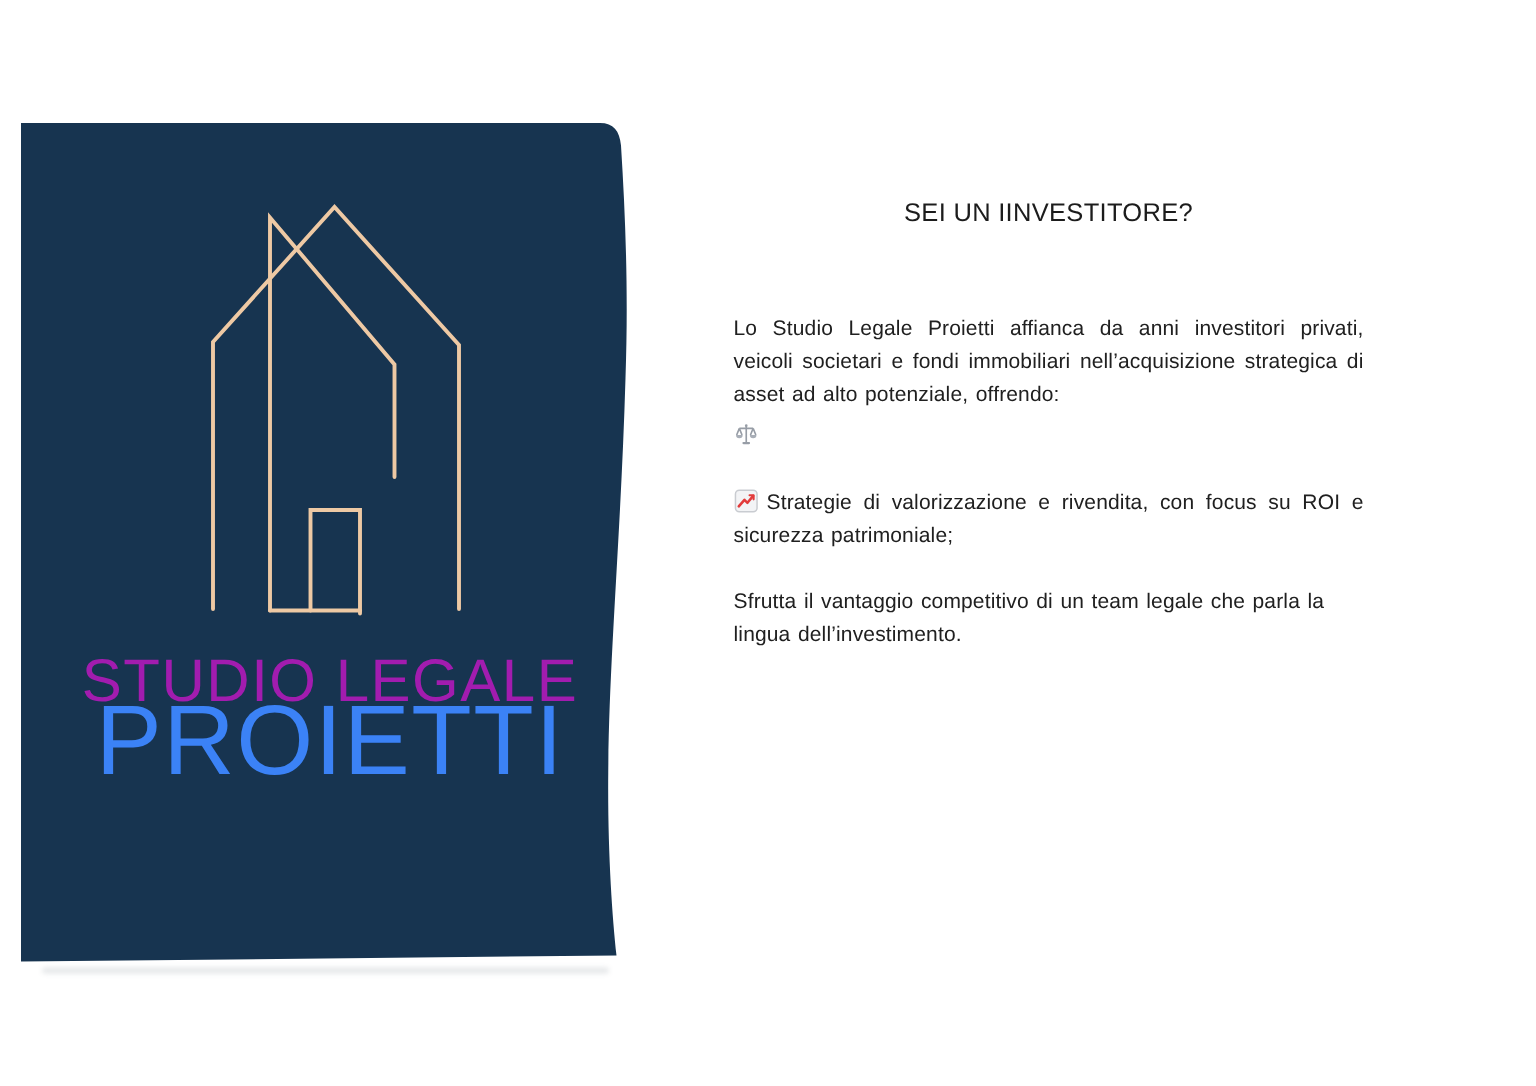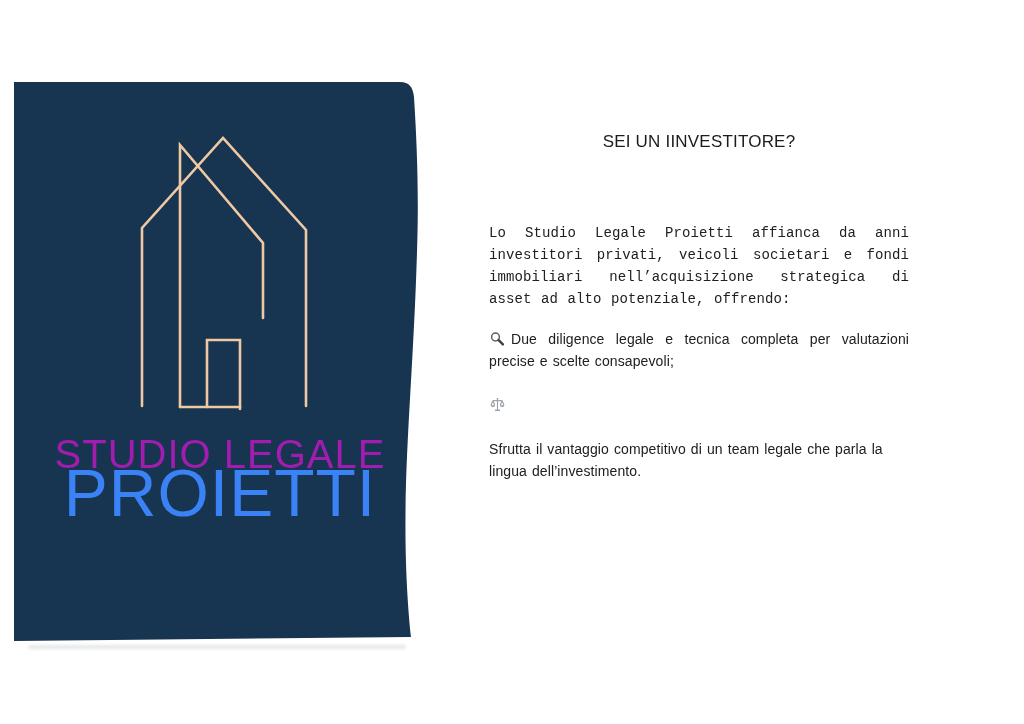--- a/index.html
+++ b/index.html
@@ -11,28 +11,28 @@
   .brand-name-1{
     position:absolute;left:20px;top:434px;width:400px;text-align:center;
     font-size:40px;line-height:1;letter-spacing:1px;font-weight:400;color:#a21caf;
   }
   .brand-name-2{
     position:absolute;left:20px;top:460px;width:400px;text-align:center;
     font-size:66px;line-height:1;letter-spacing:1px;font-weight:400;color:#3b82f6;
   }
   .content{position:absolute;left:489px;top:131px;width:420px;color:#202020;}
   .title{
-    margin:0 0 70px 0;font-size:17px;line-height:21px;font-weight:400;
+    margin:0 0 55px 0;font-size:17px;line-height:21px;font-weight:400;
     text-align:center;color:#1c1c1c;letter-spacing:0.2px;
   }
   .para{
     margin:0 0 22px 0;font-size:14px;line-height:22px;text-align:justify;
     letter-spacing:0.1px;word-spacing:1px;
   }
-  .para.intro{margin-bottom:18px;font-family:Liberation Mono, monospace;}
+  .para.intro{margin-bottom:6px;}
   .para.closing{margin-bottom:14px;text-align:left;}
   .bicon{display:inline-block;width:17px;height:16px;vertical-align:-3px;margin-right:5px;}
   .bicon svg{display:block;}
 </style>
 </head>
 <body>
 
 <div class="page">
 
   <svg class="art" viewBox="0 0 1024 724">
@@ -60,44 +60,45 @@
 
   <div class="brand-name-1">STUDIO LEGALE</div>
   <div class="brand-name-2">PROIETTI</div>
 
   <div class="content">
 
     <h1 class="title">SEI UN IINVESTITORE?</h1>
 
     <p class="para intro">Lo Studio Legale Proietti affianca da anni investitori privati, veicoli societari e fondi immobiliari nell’acquisizione strategica di asset ad alto potenziale, offrendo:</p>
 
-    <p class="para bullet">
-      <span class="bicon">
-        <svg width="17" height="16" viewBox="0 0 16 16">
-          <circle cx="6" cy="6" r="3.9" fill="none" stroke="#5c5f63" stroke-width="1.5"></circle>
-          <line x1="9.1" y1="9.1" x2="13.4" y2="13.4" stroke="#3f4144" stroke-width="2.4" stroke-linecap="round"></line>
-        </svg>
-      </span><span>Due diligence legale e tecnica completa per valutazioni precise e scelte consapevoli;</span>
-    </p>
 
     <p class="para bullet">
       <span class="bicon">
         <svg width="17" height="16" viewBox="0 0 16 16">
           <g stroke="#979da6" fill="none" stroke-width="1.1">
             <line x1="8" y1="2.2" x2="8" y2="12.6"></line>
             <line x1="3.4" y1="3.6" x2="12.6" y2="3.6"></line>
             <path d="M3.4 3.6 L1.6 8 M3.4 3.6 L5.2 8"></path>
             <path d="M12.6 3.6 L10.8 8 M12.6 3.6 L14.4 8"></path>
           </g>
           <path d="M1.2 8 A2.2 2.2 0 0 0 5.6 8 Z" fill="#a8aeb7"></path>
           <path d="M10.4 8 A2.2 2.2 0 0 0 14.8 8 Z" fill="#a8aeb7"></path>
           <rect x="5.4" y="12.6" width="5.2" height="1.5" rx="0.75" fill="#979da6"></rect>
           <circle cx="8" cy="1.8" r="0.9" fill="#979da6"></circle>
         </svg>
       </span>
     </p>
 
+    <p class="para bullet">
+      <span class="bicon">
+        <svg width="17" height="16" viewBox="0 0 16 16">
+          <rect x="0.8" y="0.8" width="14.4" height="14.4" rx="2.6" fill="#f3f4f6" stroke="#c9ccd1" stroke-width="1"></rect>
+          <path d="M3 11.6 L6.8 7.2 L8.8 9.2 L12.6 4.6" fill="none" stroke="#e23c3c" stroke-width="1.7" stroke-linecap="round" stroke-linejoin="round"></path>
+          <path d="M10.2 4.2 L12.9 4.2 L12.9 6.9" fill="none" stroke="#e23c3c" stroke-width="1.4" stroke-linecap="round" stroke-linejoin="round"></path>
+        </svg>
+      </span><span>Strategie di valorizzazione e rivendita, con focus su ROI e sicurezza patrimoniale;</span>
+    </p>
 
 
     <p class="para closing">Sfrutta il vantaggio competitivo di un team legale che parla la lingua dell’investimento.</p>
 
   </div>
 </div>
 
 </body></html>

